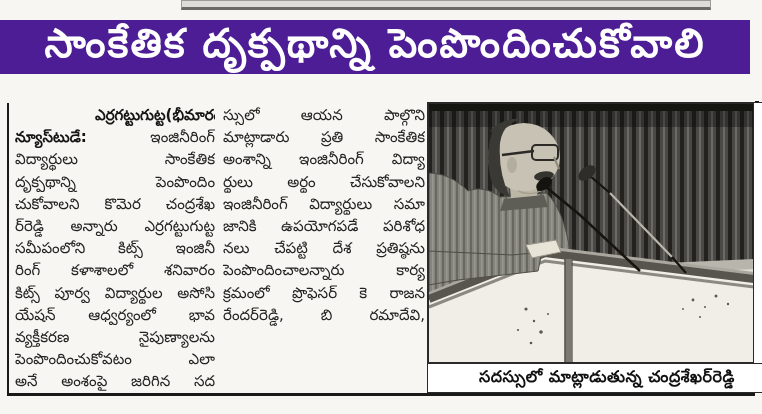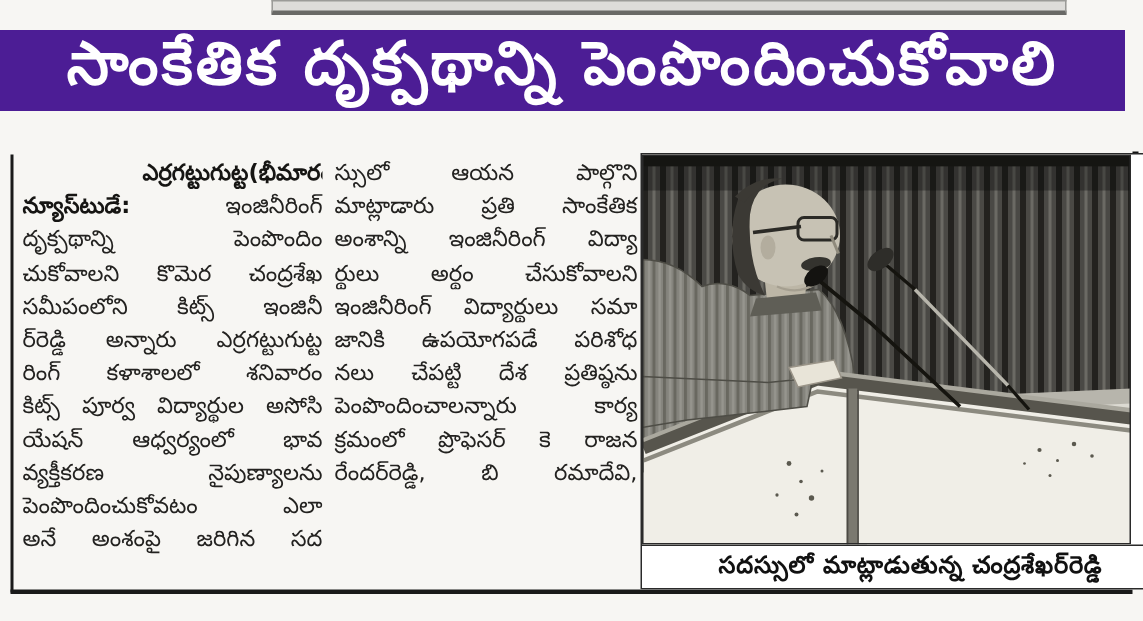--- a/index.html
+++ b/index.html
@@ -51,24 +51,25 @@
     <span>సాంకేతిక దృక్పథాన్ని పెంపొందించుకోవాలి</span>
   </div>
 
   <div class="rule-left"></div>
   <div class="rule-bottom"></div>
   <div class="rule-right"></div>
 
   <div class="col col-1">
       <div class="text-line indent nojust"><b>ఎర్రగట్టుగుట్ట(భీమారం),</b></div>
       <div class="text-line"><b>న్యూస్‌టుడే:</b> ఇంజినీరింగ్</div>
+      <div class="text-line">విద్యార్థులు సాంకేతిక</div>
       <div class="text-line">దృక్పథాన్ని పెంపొందిం</div>
       <div class="text-line">చుకోవాలని కొమెర చంద్రశేఖ</div>
+      <div class="text-line">ర్‌రెడ్డి అన్నారు ఎర్రగట్టుగుట్ట</div>
       <div class="text-line">సమీపంలోని కిట్స్ ఇంజినీ</div>
-      <div class="text-line">ర్‌రెడ్డి అన్నారు ఎర్రగట్టుగుట్ట</div>
       <div class="text-line">రింగ్ కళాశాలలో శనివారం</div>
       <div class="text-line">కిట్స్ పూర్వ విద్యార్థుల అసోసి</div>
       <div class="text-line">యేషన్ ఆధ్వర్యంలో భావ</div>
       <div class="text-line">వ్యక్తీకరణ నైపుణ్యాలను</div>
       <div class="text-line">పెంపొందించుకోవటం ఎలా</div>
       <div class="text-line">అనే అంశంపై జరిగిన సద</div>
     </div>
 
   <div class="col col-2">
       <div class="text-line">స్సులో ఆయన పాల్గొని</div>

